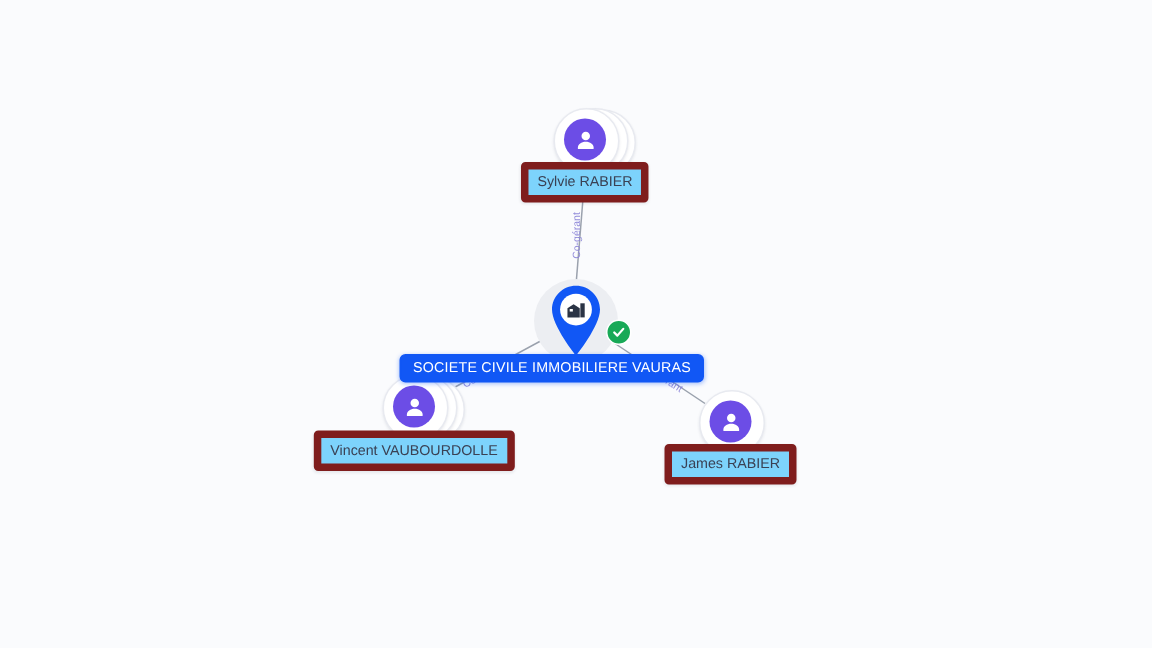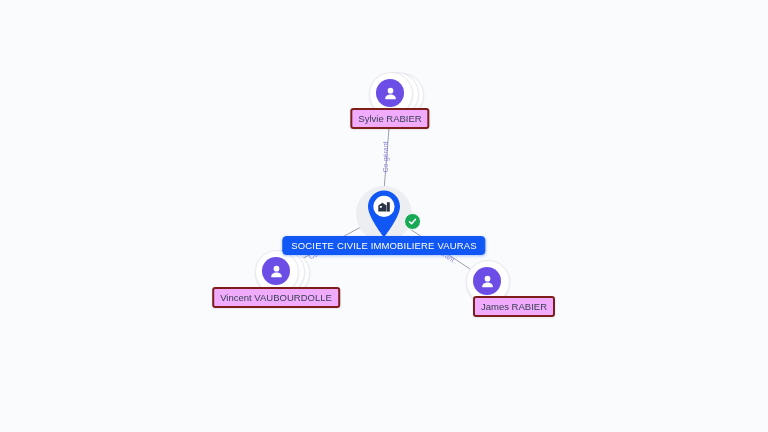--- a/index.html
+++ b/index.html
@@ -107,22 +107,22 @@
   .pin-check svg { display: block; }
 
   
   .node-label {
     position: absolute;
     transform: translateX(-50%);
     white-space: nowrap;
     font-size: 9.5px;
     line-height: 1;
     color: #3a4154;
-    background: #f0abfc;
-    border: 2px solid #7f1d1d;
+    background: #7dd3fc;
+    border: 5px solid #7f1d1d;
     border-radius: 3px;
     padding: 3.5px 6px 4px 6px;
     box-shadow: 0 1px 2px rgba(30,40,70,0.09);
   }
 
   .node-label.company {
     color: #ffffff;
     background: #1157f5;
     border: 1px solid #1157f5;
     border-radius: 4px;
@@ -194,36 +194,36 @@
     <div class="person-stack">
       <div class="stack-ring r1"></div>
       <div class="avatar-disc">
         <svg width="17" height="17" viewBox="0 0 24 24" fill="#ffffff">
           <circle cx="12" cy="8" r="4"></circle>
           <path d="M12 13.4c-4.1 0-7.4 2.4-7.4 5.4v1.4h14.8v-1.4c0-3-3.3-5.4-7.4-5.4z"></path>
         </svg>
       </div>
     </div>
   </div>
-  <div class="node-label" style="left:514px; top:296px;">James RABIER</div>
+  <div class="node-label" style="left:487px; top:296px;">James RABIER</div>
 
   <div class="node" style="left:384px; top:215px;">
     <div class="pin-halo"></div>
     <div class="pin-wrap">
       <svg width="38" height="50" viewBox="0 0 38 50">
         <path d="M19 1.5C10.2 1.5 3 8.6 3 17.4c0 11 16 30.8 16 30.8s16-19.8 16-30.8c0-8.8-7.2-15.9-16-15.9z" fill="#1157f5"></path>
         <circle cx="19" cy="17.4" r="10.6" fill="#ffffff"></circle>
         <g fill="#2b3445">
           <path d="M13.3 22.6v-6.1l4.1-2.7 4.1 2.7v6.1z"></path>
           <rect x="21.9" y="13.2" width="2.9" height="9.4"></rect>
           <rect x="14.8" y="17.0" width="2.1" height="1.7" fill="#ffffff"></rect>
         </g>
       </svg>
     </div>
     <div class="pin-check">
       <svg width="9" height="9" viewBox="0 0 24 24" fill="none" stroke="#ffffff" stroke-width="4" stroke-linecap="round" stroke-linejoin="round">
         <polyline points="4,12.5 9.5,18 20,6"></polyline>
       </svg>
     </div>
   </div>
-  <div class="node-label company" style="left:384px; top:236px;">SOCIETE CIVILE IMMOBILIERE VAURAS</div>
+  <div class="node-label company" style="left:368px; top:236px;">SOCIETE CIVILE IMMOBILIERE VAURAS</div>
 
 </div>
 
 </body></html>

